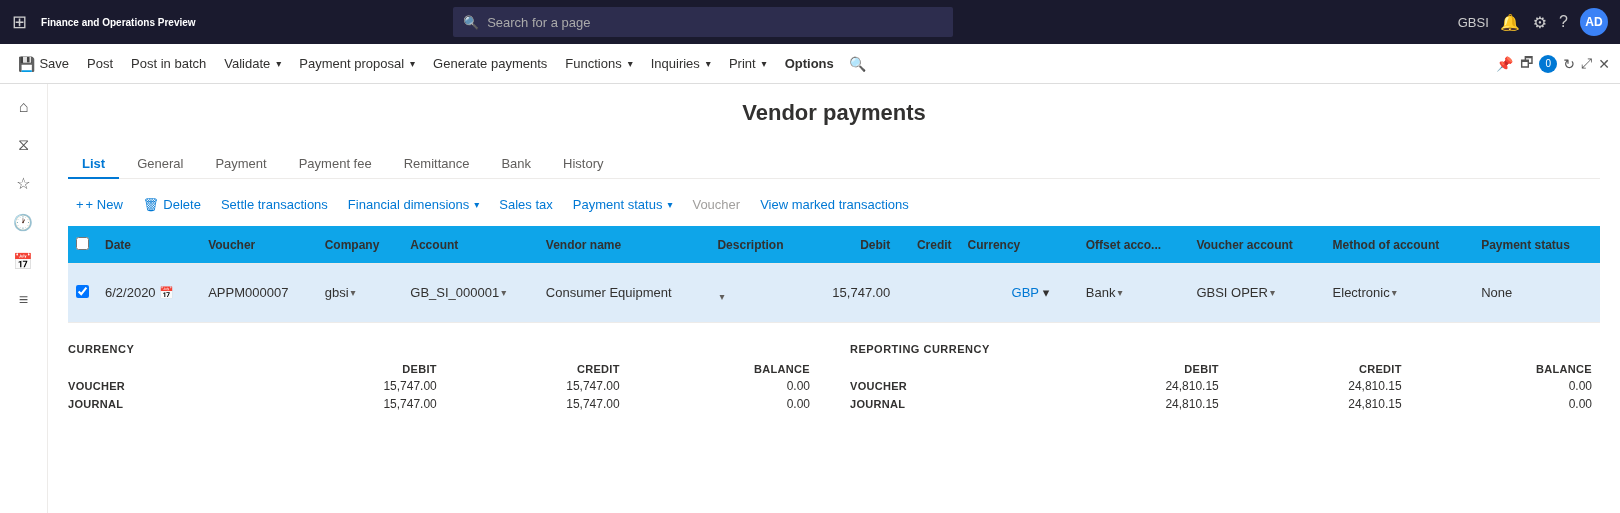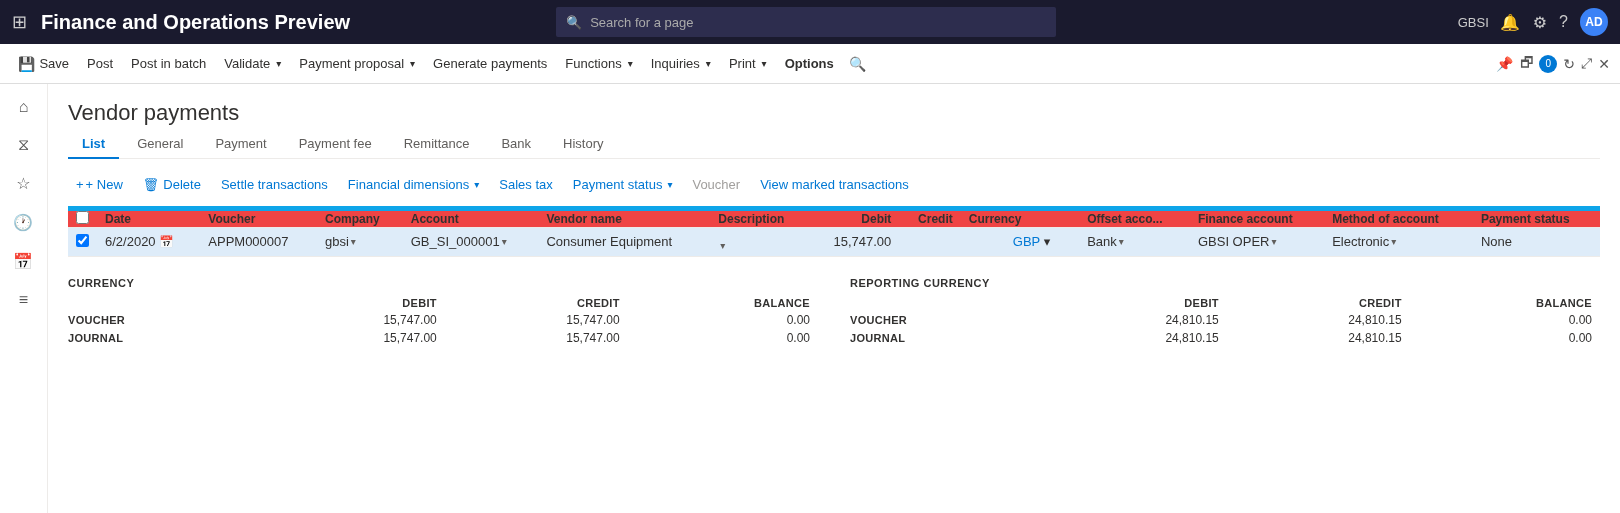--- a/index.html
+++ b/index.html
@@ -4,21 +4,21 @@
   <style>
     * { box-sizing: border-box; margin: 0; padding: 0; }
     body { font-family: 'Segoe UI', Tahoma, Geneva, Verdana, sans-serif; font-size: 13px; background: #f3f2f1; overflow: hidden; }
 
     
     .top-nav {
       display: flex; align-items: center; background: #1a1a2e; color: #fff;
       height: 44px; padding: 0 12px; gap: 10px;
     }
     .top-nav .app-grid-icon { color: #ccc; font-size: 18px; cursor: pointer; margin-right: 4px; }
-    .top-nav .app-title { font-size: 20px; font-weight: 600; color: #fff; white-space: nowrap; }
+    .top-nav .app-title { font-size: 10px; font-weight: 600; color: #fff; white-space: nowrap; }
     .top-nav .search-bar {
       flex: 1; max-width: 500px; margin: 0 auto;
       display: flex; align-items: center;
       background: #2d2d4e; border-radius: 2px; padding: 0 10px; height: 30px;
       color: #aaa; font-size: 13px; gap: 8px;
     }
     .top-nav .search-bar input {
       background: transparent; border: none; outline: none; color: #ccc; font-size: 13px; width: 100%;
     }
     .top-nav .search-bar input::placeholder { color: #aaa; }
@@ -60,21 +60,21 @@
     .sidebar-left {
       width: 48px; background: #fff; border-right: 1px solid #edebe9;
       display: flex; flex-direction: column; align-items: center; padding-top: 8px; gap: 8px;
     }
     .sidebar-left .s-icon { color: #555; font-size: 16px; cursor: pointer; padding: 6px; }
 
     .page-area {
       flex: 1; background: #fff; padding: 16px 20px; overflow: hidden;
     }
     .breadcrumb { font-size: 12px; color: #605e5c; margin-bottom: 4px; }
-    .page-title { font-size: 22px; font-weight: 400; color: #323130; margin-bottom: 4px; }
+    .page-title { font-size: 22px; font-weight: 700; color: #323130; margin-bottom: 24px; text-align: center; }
 
     
     .tabs { display: flex; border-bottom: 1px solid #edebe9; margin-bottom: 14px; gap: 4px; }
     .tab {
       padding: 6px 14px; font-size: 13px; color: #605e5c; cursor: pointer;
       border-bottom: 2px solid transparent; margin-bottom: -1px;
     }
     .tab.active { color: #0078d4; border-bottom: 2px solid #0078d4; font-weight: 600; }
 
     
@@ -83,26 +83,26 @@
       display: flex; align-items: center; gap: 4px;
       padding: 4px 8px; font-size: 13px; color: #0078d4;
       cursor: pointer; border: none; background: none; border-radius: 2px;
     }
     .action-btn.has-arrow::after { content: '▾'; font-size: 10px; margin-left: 1px; }
     .action-btn.disabled { color: #a19f9d; cursor: default; }
 
     
     .data-table { width: 100%; border-collapse: collapse; font-size: 13px; }
     .data-table th {
-      background: #ef4444; border-bottom: 1px solid #edebe9; border-top: 5px solid #0ea5e9;
-      padding: 0 8px; text-align: left; font-weight: 600; color: #323130; white-space: nowrap;
+      background: #0ea5e9; border-bottom: 1px solid #edebe9; border-top: 1px solid #0ea5e9;
+      padding: 10px 8px; text-align: left; font-weight: 600; color: #323130; white-space: nowrap;
       font-size: 12px;
     }
     .data-table td {
-      padding: 5px 8px; border-bottom: 1px solid #edebe9; color: #323130;
+      padding: 20px 8px; border-bottom: 1px solid #edebe9; color: #323130;
       white-space: nowrap; font-size: 13px;
     }
     .data-table tr.selected td { background: #deecf9; }
     .data-table .check-col { width: 28px; text-align: center; }
     .inline-dropdown {
       display: inline-flex; align-items: center; gap: 2px;
       font-size: 13px; color: #323130;
     }
     .inline-dropdown .dd-arrow { font-size: 10px; color: #605e5c; }
     .currency-val { color: #0078d4; font-weight: 500; margin-left: 44px; }
@@ -245,21 +245,21 @@
           <th>Date</th>
           <th>Voucher</th>
           <th>Company</th>
           <th>Account</th>
           <th>Vendor name</th>
           <th>Description</th>
           <th style="text-align:right;">Debit</th>
           <th style="text-align:right;">Credit</th>
           <th>Currency</th>
           <th>Offset acco...</th>
-          <th>Finance account</th>
+          <th>Voucher account</th>
           <th>Method of account</th>
           <th>Payment status</th>
         </tr>
       </thead>
       <tbody>
         <tr class="selected">
           <td class="check-col"><input type="checkbox" checked="" style=""></td>
           <td>
             <span>6/2/2020</span>
             <span class="cal-icon">📅</span>

